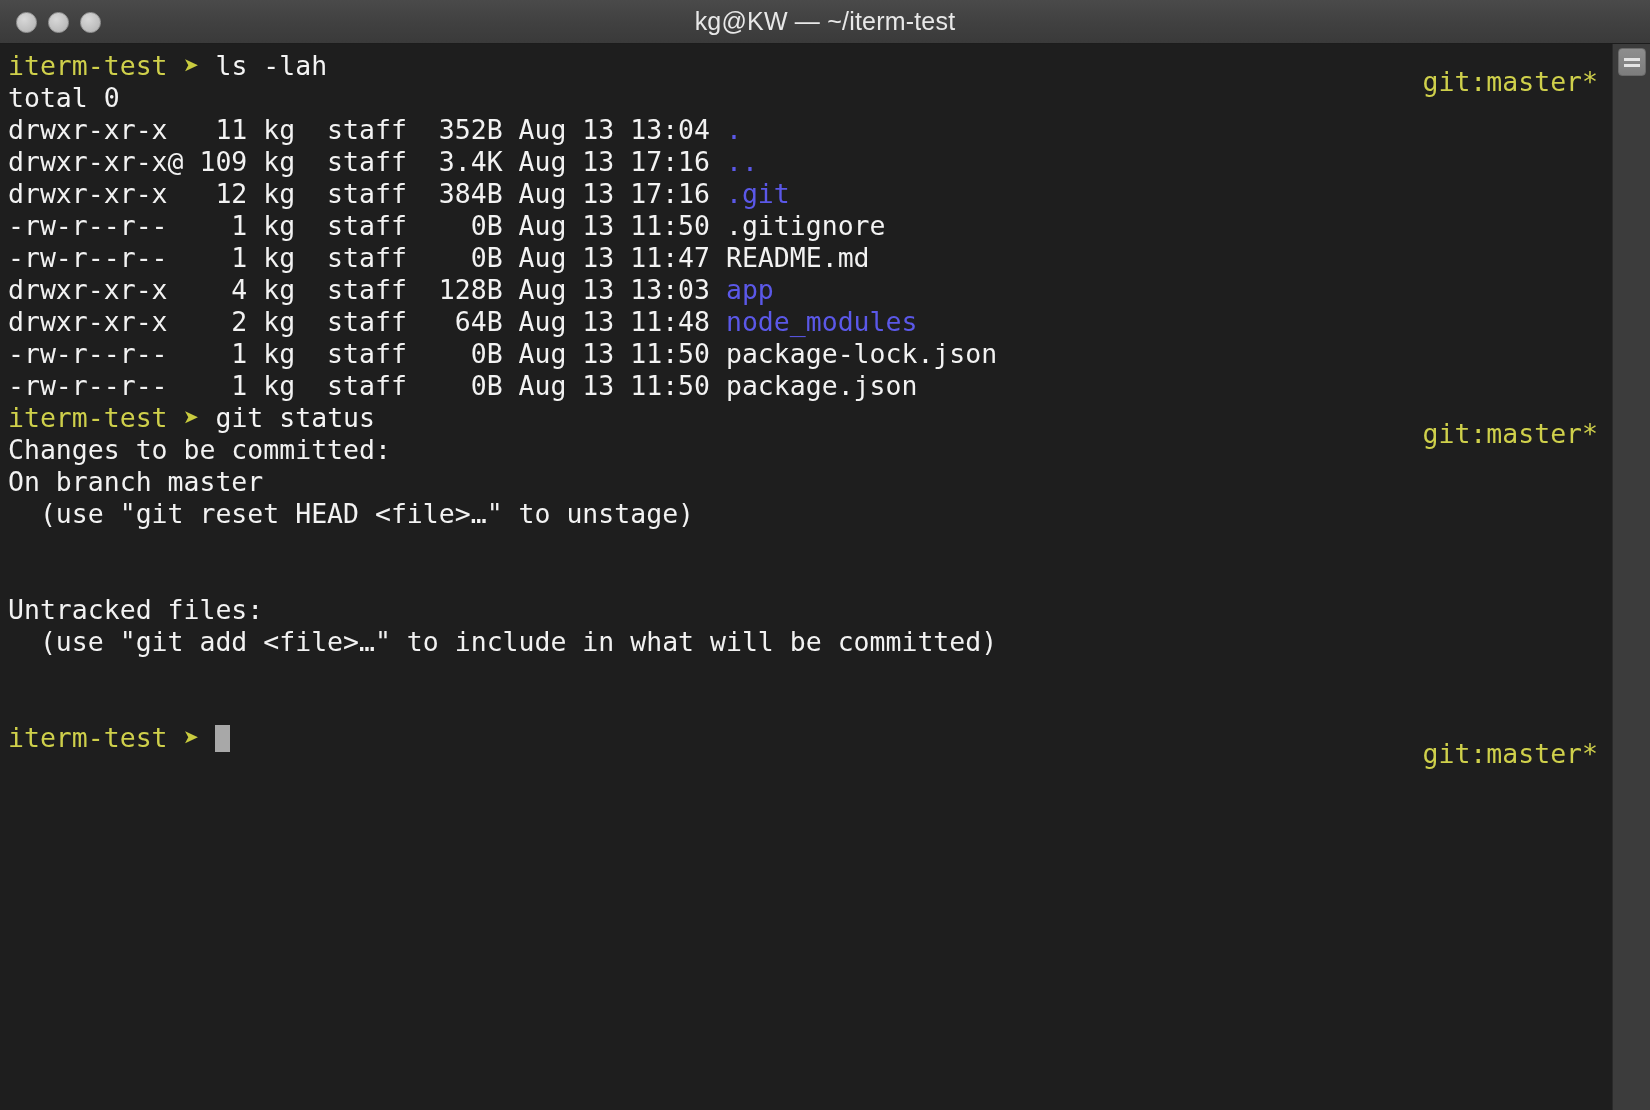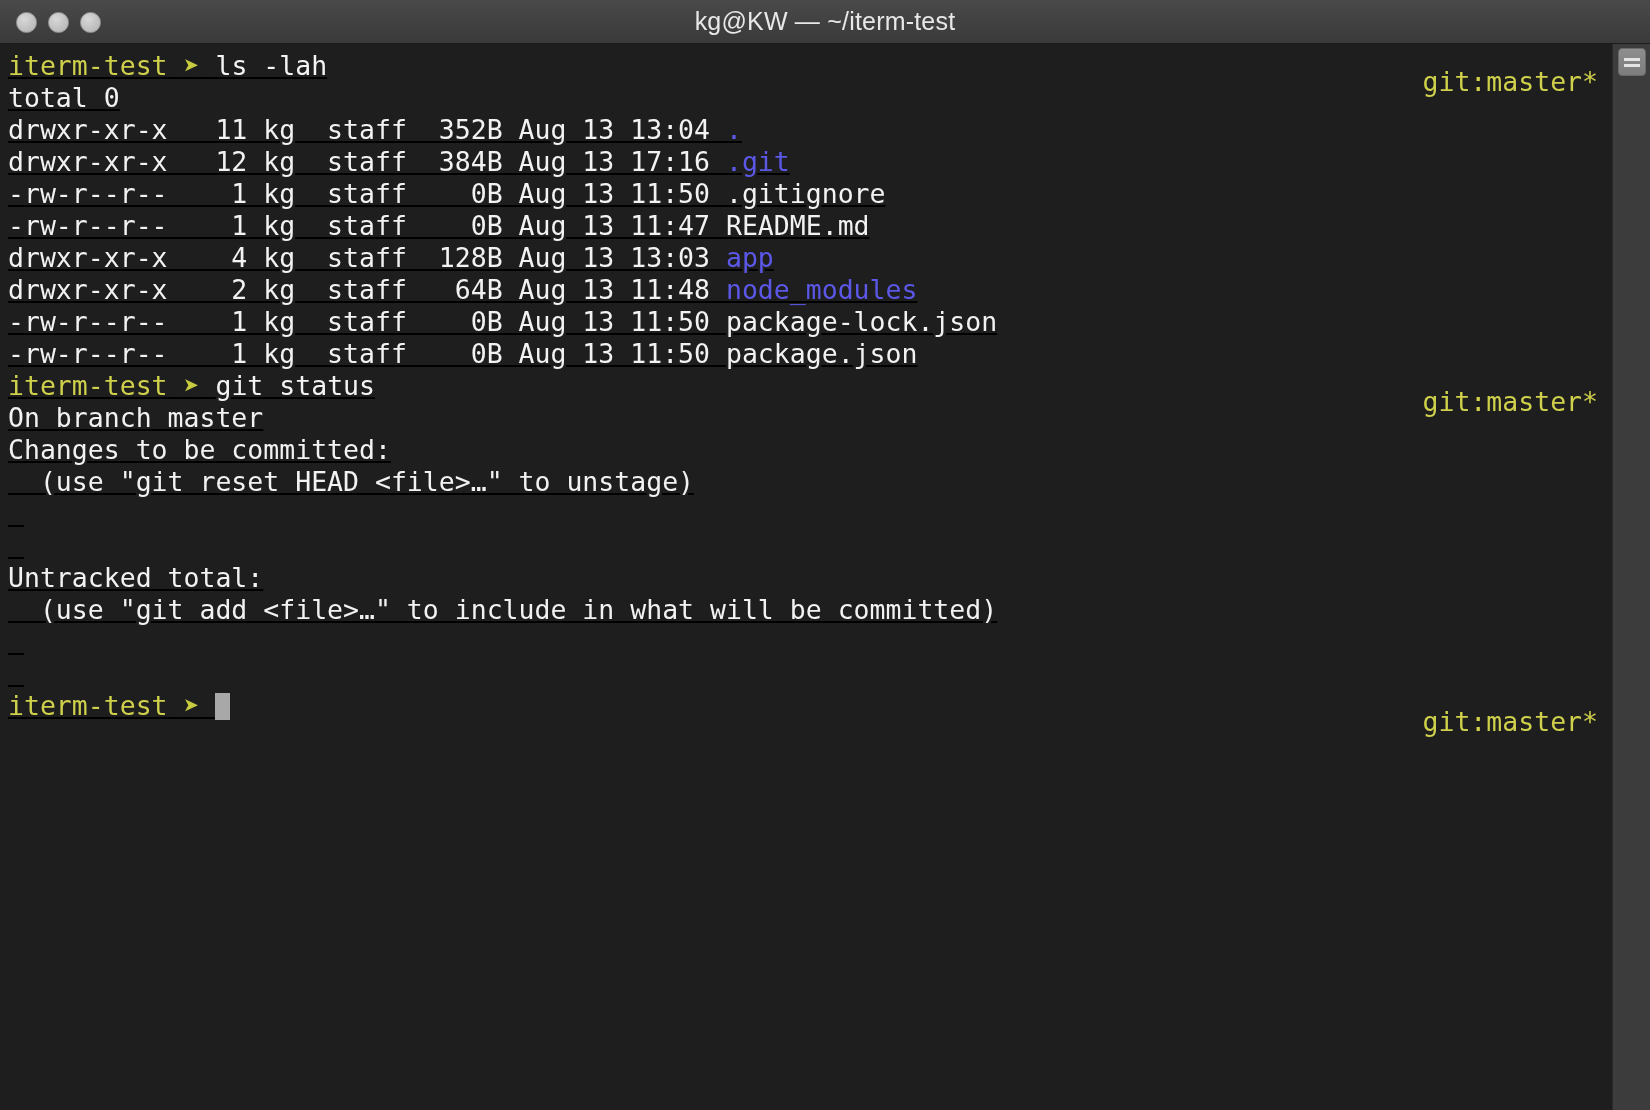--- a/index.html
+++ b/index.html
@@ -68,21 +68,20 @@
   }
   #terminal {
     position: absolute;
     left: 0;
     top: 0;
     right: 38px;
     bottom: 0;
     padding: 6px 0 0 8px;
     box-sizing: border-box;
     overflow: hidden;
-    text-decoration: underline;
   }
   .line {
     position: relative;
     height: 32px;
     line-height: 32px;
     font-size: 26.5px;
     color: #f2f2f2;
     white-space: pre;
     letter-spacing: 0px;
   }
@@ -160,34 +159,35 @@
       <span class="light"></span>
     </div>
     <div id="titlebar-title">kg@KW — ~/iterm-test</div>
   </div>
 
   <div id="terminal-wrap">
     <div id="terminal">
         <div class="line"><span class="c-prompt">iterm-test</span><span> </span><span class="c-arrow">➤</span><span> </span><span class="c-cmd">ls -lah</span><span class="gitbranch">git:master*</span></div>
         <div class="line"><span class="c-white">total 0</span></div>
         <div class="line"><span class="c-white">drwxr-xr-x   11 kg  staff  352B Aug 13 13:04 </span><span class="c-dir">.</span></div>
+        <div class="line"><span class="c-white">drwxr-xr-x@ 109 kg  staff  3.4K Aug 13 17:16 </span><span class="c-dir">..</span></div>
         <div class="line"><span class="c-white">drwxr-xr-x   12 kg  staff  384B Aug 13 17:16 </span><span class="c-dir">.git</span></div>
         <div class="line"><span class="c-white">-rw-r--r--    1 kg  staff    0B Aug 13 11:50 </span><span class="c-white">.gitignore</span></div>
         <div class="line"><span class="c-white">-rw-r--r--    1 kg  staff    0B Aug 13 11:47 </span><span class="c-white">README.md</span></div>
         <div class="line"><span class="c-white">drwxr-xr-x    4 kg  staff  128B Aug 13 13:03 </span><span class="c-dir">app</span></div>
         <div class="line"><span class="c-white">drwxr-xr-x    2 kg  staff   64B Aug 13 11:48 </span><span class="c-dir">node_modules</span></div>
         <div class="line"><span class="c-white">-rw-r--r--    1 kg  staff    0B Aug 13 11:50 </span><span class="c-white">package-lock.json</span></div>
         <div class="line"><span class="c-white">-rw-r--r--    1 kg  staff    0B Aug 13 11:50 </span><span class="c-white">package.json</span></div>
         <div class="line"><span class="c-prompt">iterm-test</span><span> </span><span class="c-arrow">➤</span><span> </span><span class="c-cmd">git status</span><span class="gitbranch">git:master*</span></div>
+        <div class="line"><span class="c-white">Changes to be committed:</span></div>
         <div class="line"><span class="c-white">On branch master</span></div>
-        <div class="line"><span class="c-white">Changes to be committed:</span></div>
         <div class="line"><span class="c-white">  (use "git reset HEAD &lt;file&gt;…" to unstage)</span></div>
         <div class="line blank"><span class="c-white"> </span></div>
         <div class="line blank"><span class="c-white"> </span></div>
-        <div class="line"><span class="c-white">Untracked total:</span></div>
+        <div class="line"><span class="c-white">Untracked files:</span></div>
         <div class="line"><span class="c-white">  (use "git add &lt;file&gt;…" to include in what will be committed)</span></div>
         <div class="line blank"><span class="c-white"> </span></div>
         <div class="line blank"><span class="c-white"> </span></div>
         <div class="line"><span class="c-prompt">iterm-test</span><span> </span><span class="c-arrow">➤</span><span> </span><span class="cursor"></span><span class="gitbranch">git:master*</span></div>
       </div>
 
     <div id="scrollbar">
       <div id="scroll-thumb">
         <i></i>
         <i></i>

